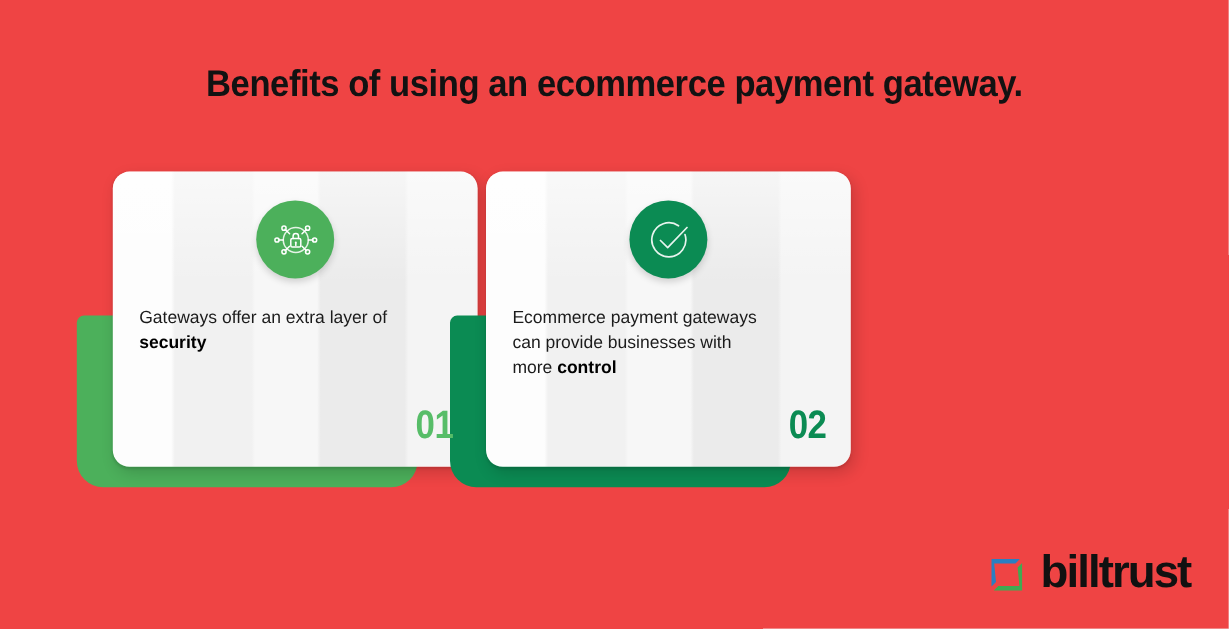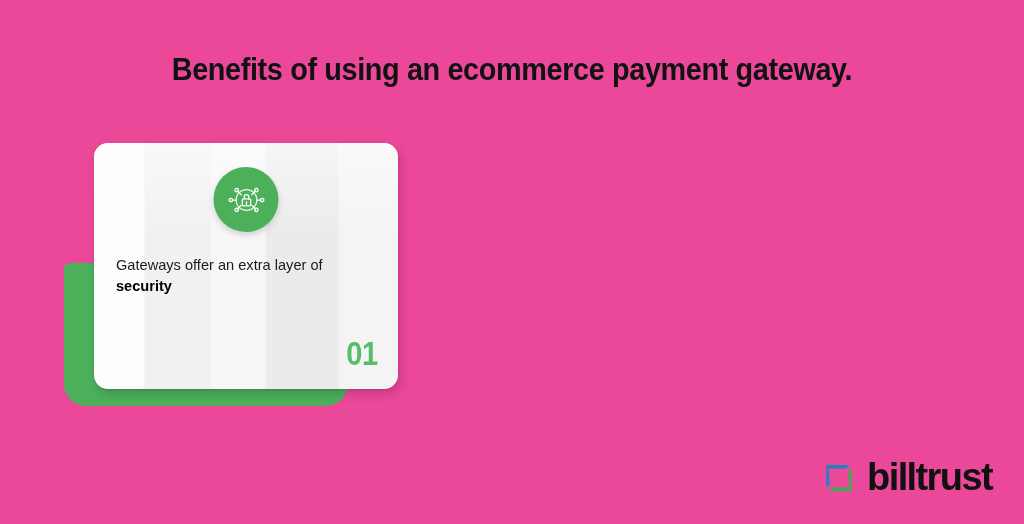--- a/index.html
+++ b/index.html
@@ -2,21 +2,21 @@
 <html><head>
 <meta charset="utf-8">
 <style>
   * { margin:0; padding:0; box-sizing:border-box; }
   html, body {
     width:1024px; height:524px;
     background:#f4f4f4;
     font-family:"Liberation Sans", sans-serif;
     overflow:hidden;
   }
-  .page { position:relative; width:1024px; height:524px; background:#ec4899; }
+  .page { position:relative; width:1024px; height:524px; background:#ef4444; }
 
   
   .title {
     position:absolute; left:0; top:52px; width:1024px;
     text-align:center;
     font-family:"Liberation Sans", sans-serif;
     font-size:31px; font-weight:bold; letter-spacing:-0.4px;
     color:#121212;
     transform:scaleX(0.93); transform-origin:center;
   }
@@ -84,21 +84,21 @@
     transform:scaleX(0.88); transform-origin:right bottom;
     z-index:2;
   }
   .card-num.n1 { color:#57bd68; }
   .card-num.n2 { color:#0b8b53; }
   .card-num.n3 { color:#10323c; }
 
   
   .logo {
     position:absolute; right:32px; bottom:26px;
-    display:flex; gap:10px;
+    display:flex; align-items:center; gap:10px;
   }
   .logo-mark { width:36px; height:36px; display:block; }
   .logo-word {
     font-size:38px; font-weight:bold; letter-spacing:-1.6px;
     color:#111; line-height:1;
     transform:translateY(-2px);
   }
 </style>
 </head>
 <body>
@@ -128,20 +128,35 @@
             <circle cx="42.8" cy="24" r="2.1" fill="none"></circle>
           </svg>
         </div>
         <div class="card-text">
           <span>Gateways offer an extra layer of </span><b>security</b><span></span>
         </div>
         <div class="card-num n1">01</div>
       </div>
     </div>
 
+    <div class="card-wrap c2">
+      <div class="plate g2"></div>
+      <div class="card">
+        <div class="icon-circle i2">
+          <svg width="40" height="40" viewBox="0 0 48 48" fill="none" stroke="#ffffff" stroke-width="1.7" stroke-linecap="round" stroke-linejoin="round" opacity="0.9">
+            <path d="M40 18.5A17 17 0 1 1 33.5 9.8"></path>
+            <path d="M15.5 24.5l7.2 7.2L42 11.5"></path>
+          </svg>
+        </div>
+        <div class="card-text">
+          <span>Ecommerce payment gateways can provide businesses with more </span><b>control</b><span></span>
+        </div>
+        <div class="card-num n2">02</div>
+      </div>
+    </div>
 
 
   </div>
 
   <div class="logo">
     <svg class="logo-mark" viewBox="0 0 48 48">
       <path d="M10 11.5 L33.5 11.5 L38.5 6.5 L7 6.5 L7 37 L12 32 Z" fill="#2a7fc1"></path>
       <path d="M38 36.5 L14.5 36.5 L9.5 41.5 L41 41.5 L41 11 L36 16 Z" fill="#3faa52"></path>
       <path d="M38.5 6.5 L33.5 11.5 L33.5 34 L38.5 29 Z" fill="#1d9a5a" opacity="0"></path>
     </svg>

